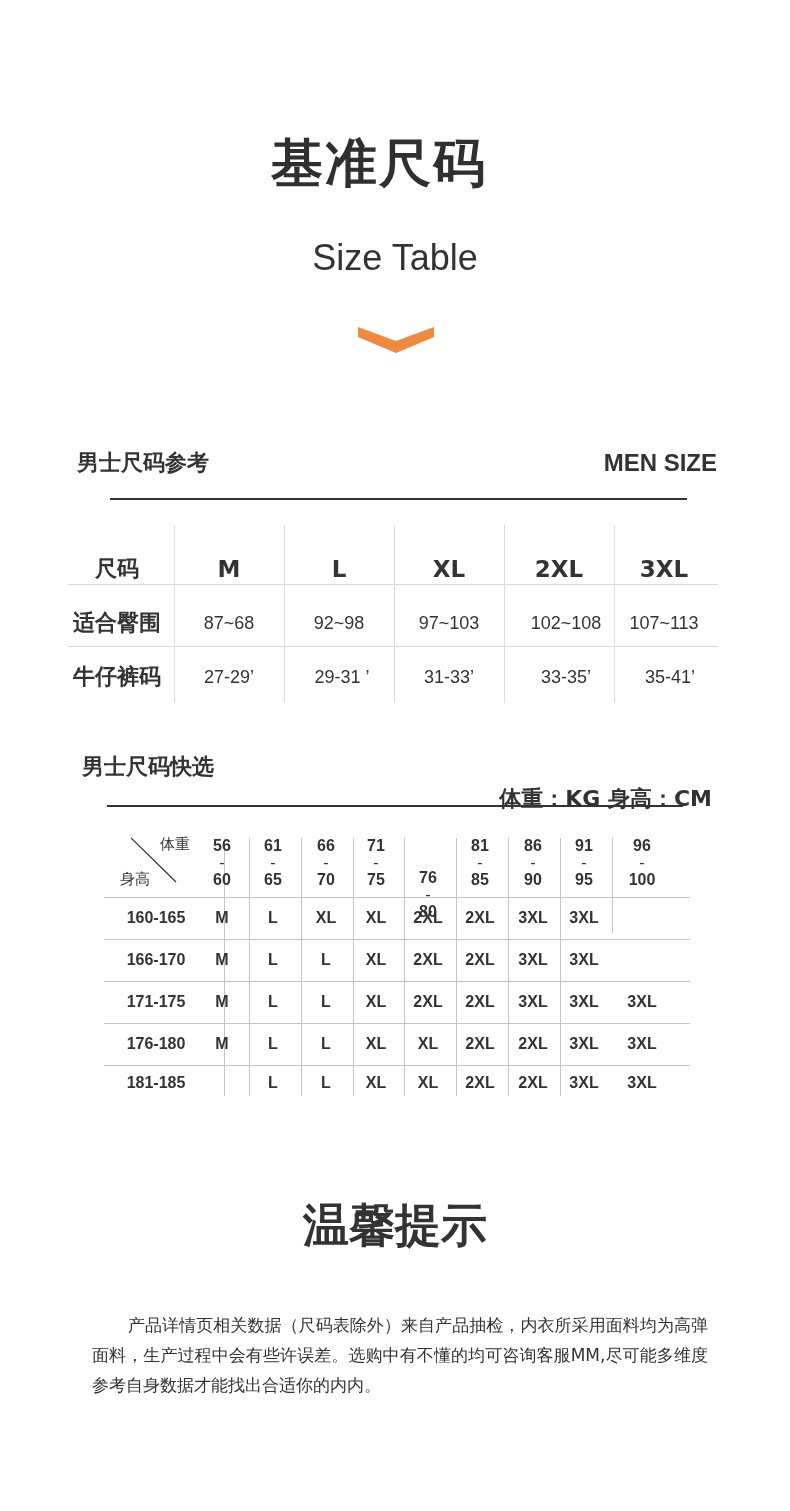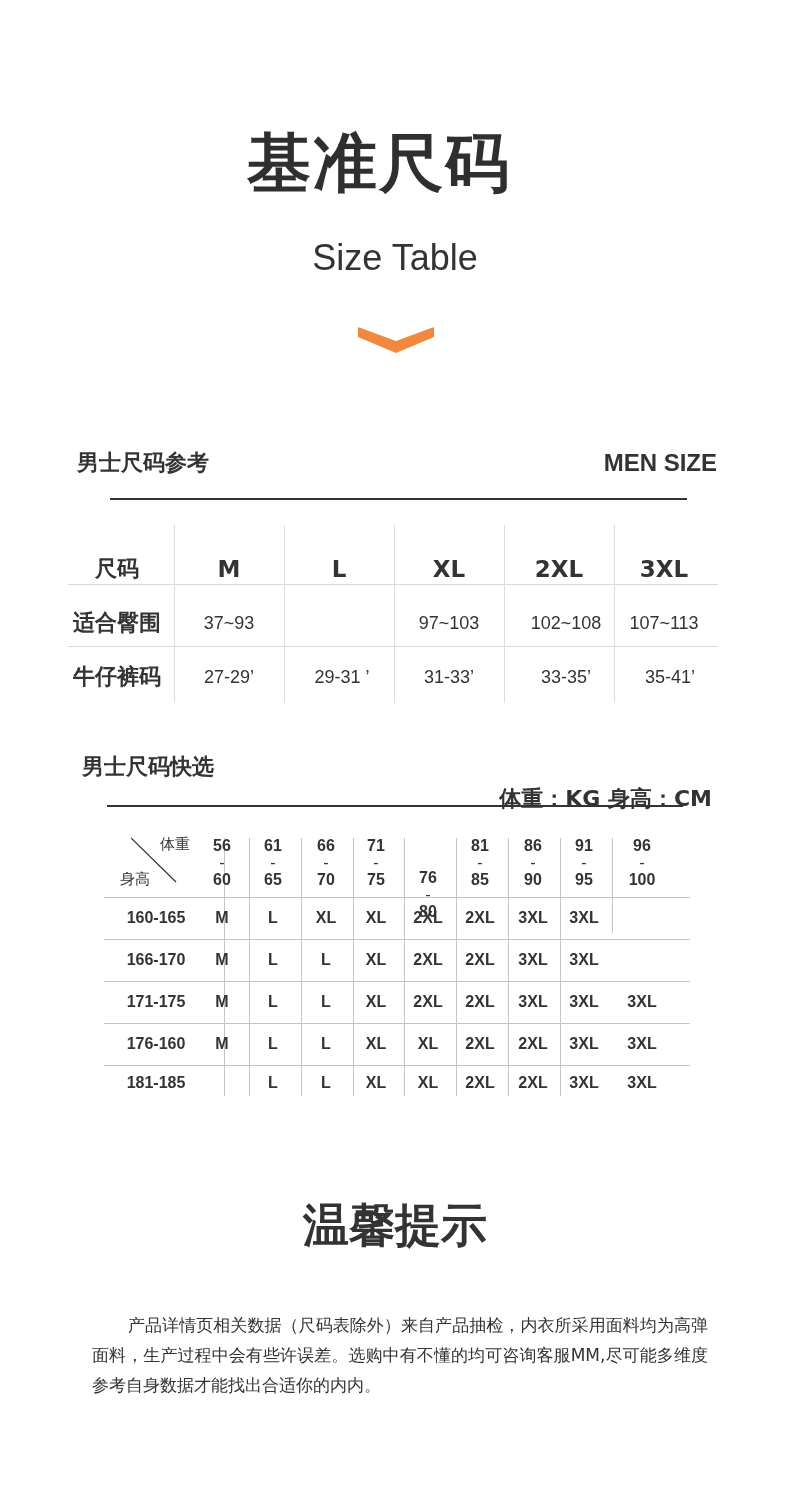--- a/index.html
+++ b/index.html
@@ -1,21 +1,21 @@
 <!DOCTYPE html>
 <html><head>
 <meta charset="utf-8">
 <style>
   * { margin: 0; padding: 0; box-sizing: border-box; }
   html, body { width: 790px; height: 1511px; background: #ffffff; overflow: hidden; }
   body { position: relative; font-family: "DejaVu Sans", "Liberation Sans", sans-serif; color: #333333; }
 
   .abs { position: absolute; }
 
-  .main-title { left: 0; width: 758px; top: 118px; text-align: center; font-size: 64px; font-weight: bold; color: #2f2f2f; letter-spacing: 2px; line-height: 90px; }
+  .main-title { left: 0; width: 758px; top: 118px; text-align: center; font-size: 52px; font-weight: bold; color: #2f2f2f; letter-spacing: 2px; line-height: 90px; }
   .sub-title { left: 0; width: 790px; top: 236px; text-align: center; font-family: "Liberation Sans", sans-serif; font-size: 36px; color: #333; line-height: 44px; }
   .chevron { left: 358px; top: 323px; width: 76px; height: 30px; }
 
   .sec-head { font-size: 22px; font-weight: bold; color: #333; line-height: 30px; }
   .hr { height: 2px; background: #333; }
 
   
   .ref-table { left: 60px; top: 525px; width: 666px; }
   .ref-row { position: absolute; left: 0; width: 666px; }
   .ref-cell { position: absolute; top: 0; height: 100%; display: flex; align-items: center; justify-content: center; }
@@ -64,21 +64,22 @@
     <div class="ref-cell ref-label" style="left:0; width:114px;">尺码</div>
     <div class="ref-cell ref-size" style="left:114px; width:110px;">M</div>
     <div class="ref-cell ref-size" style="left:224px; width:110px;">L</div>
     <div class="ref-cell ref-size" style="left:334px; width:110px;">XL</div>
     <div class="ref-cell ref-size" style="left:444px; width:110px;">2XL</div>
     <div class="ref-cell ref-size" style="left:554px; width:100px;">3XL</div>
   </div>
 
   <div class="ref-row" style="top:72px; height:52px;">
     <div class="ref-cell ref-label" style="left:0; width:114px;">适合臀围</div>
-    <div class="ref-cell ref-val" style="left:114px; width:110px;">37~93</div>
+    <div class="ref-cell ref-val" style="left:114px; width:110px;">87~68</div>
+    <div class="ref-cell ref-val" style="left:224px; width:110px;">92~98</div>
     <div class="ref-cell ref-val" style="left:334px; width:110px;">97~103</div>
     <div class="ref-cell ref-val" style="left:444px; width:124px;">102~108</div>
     <div class="ref-cell ref-val" style="left:554px; width:100px;">107~113</div>
   </div>
 
   <div class="ref-row" style="top:126px; height:52px;">
     <div class="ref-cell ref-label" style="left:0; width:114px;">牛仔裤码</div>
     <div class="ref-cell ref-val" style="left:114px; width:110px;">27-29’</div>
     <div class="ref-cell ref-val" style="left:224px; width:116px;">29-31 ’</div>
     <div class="ref-cell ref-val" style="left:334px; width:110px;">31-33’</div>
@@ -185,21 +186,21 @@
     <div class="qp-cell qp-height" style="left: 0px; width: 104px; top: 148px; height: 42px;">171-175</div>
     <div class="qp-cell" style="left: 95px; width: 46px; top: 148px; height: 42px;">M</div>
     <div class="qp-cell" style="left: 146px; width: 46px; top: 148px; height: 42px;">L</div>
     <div class="qp-cell" style="left: 199px; width: 46px; top: 148px; height: 42px;">L</div>
     <div class="qp-cell" style="left: 249px; width: 46px; top: 148px; height: 42px;">XL</div>
     <div class="qp-cell" style="left: 301px; width: 46px; top: 148px; height: 42px;">2XL</div>
     <div class="qp-cell" style="left: 353px; width: 46px; top: 148px; height: 42px;">2XL</div>
     <div class="qp-cell" style="left: 406px; width: 46px; top: 148px; height: 42px;">3XL</div>
     <div class="qp-cell" style="left: 457px; width: 46px; top: 148px; height: 42px;">3XL</div>
     <div class="qp-cell" style="left: 515px; width: 46px; top: 148px; height: 42px;">3XL</div>
-    <div class="qp-cell qp-height" style="left: 0px; width: 104px; top: 190px; height: 42px;">176-160</div>
+    <div class="qp-cell qp-height" style="left: 0px; width: 104px; top: 190px; height: 42px;">176-180</div>
     <div class="qp-cell" style="left: 95px; width: 46px; top: 190px; height: 42px;">M</div>
     <div class="qp-cell" style="left: 146px; width: 46px; top: 190px; height: 42px;">L</div>
     <div class="qp-cell" style="left: 199px; width: 46px; top: 190px; height: 42px;">L</div>
     <div class="qp-cell" style="left: 249px; width: 46px; top: 190px; height: 42px;">XL</div>
     <div class="qp-cell" style="left: 301px; width: 46px; top: 190px; height: 42px;">XL</div>
     <div class="qp-cell" style="left: 353px; width: 46px; top: 190px; height: 42px;">2XL</div>
     <div class="qp-cell" style="left: 406px; width: 46px; top: 190px; height: 42px;">2XL</div>
     <div class="qp-cell" style="left: 457px; width: 46px; top: 190px; height: 42px;">3XL</div>
     <div class="qp-cell" style="left: 515px; width: 46px; top: 190px; height: 42px;">3XL</div>
     <div class="qp-cell qp-height" style="left: 0px; width: 104px; top: 232px; height: 36px;">181-185</div>

